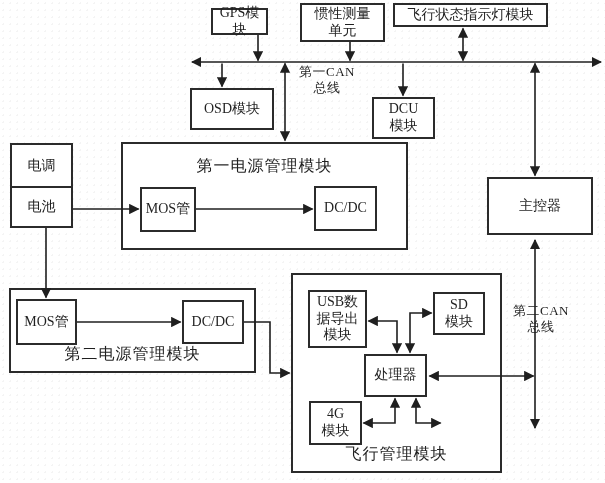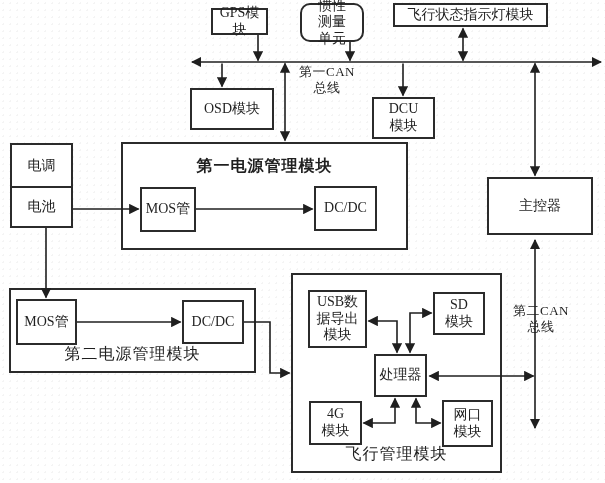--- a/index.html
+++ b/index.html
@@ -32,21 +32,21 @@
     z-index:3;letter-spacing:0.5px;
   }
   svg.wires{position:absolute;left:0;top:0;z-index:2;}
   svg.wires line, svg.wires polyline{stroke:#1f1f1f;stroke-width:1.6;fill:none;}
 </style>
 </head>
 <body>
 
 <div id="stage">
 
-  <div class="module" style="left:121px;top:142px;width:287px;height:108px;font-weight:bold;">
+  <div class="module" style="left:121px;top:142px;width:287px;height:108px;">
     <span class="module-title top">第一电源管理模块</span>
   </div>
 
   <div class="module" style="left:9px;top:288px;width:247px;height:85px;">
     <span class="module-title bottom">第二电源管理模块</span>
   </div>
 
   <div class="module" style="left:291px;top:273px;width:211px;height:200px;">
     <span class="module-title bottom">飞行管理模块</span>
   </div>
@@ -80,21 +80,21 @@
     <polyline points="368.5,321 397,321 397,352.5" marker-start="url(#arr)" marker-end="url(#arr)"></polyline>
     <polyline points="410,352.5 410,313 431.5,313" marker-start="url(#arr)" marker-end="url(#arr)"></polyline>
     <polyline points="395,398.5 395,423 363.5,423" marker-start="url(#arr)" marker-end="url(#arr)"></polyline>
     <polyline points="416,398.5 416,423 440.5,423" marker-start="url(#arr)" marker-end="url(#arr)"></polyline>
   </svg>
 
   <div class="box" style="left:211px;top:8px;width:57px;height:27px;">
     <span>GPS模块</span>
   </div>
 
-  <div class="box" style="left:300px;top:3px;width:64px;height:39px;padding:1px 11px;border-radius:10px;">
+  <div class="box" style="left:300px;top:3px;width:85px;height:39px;padding:1px 11px;">
     <span>惯性测量单元</span>
   </div>
 
   <div class="box" style="left:393px;top:3px;width:155px;height:24px;">
     <span>飞行状态指示灯模块</span>
   </div>
 
   <div class="box narrow" style="left:190px;top:88px;width:84px;height:42px;">
     <span>OSD模块</span>
   </div>
@@ -132,29 +132,26 @@
   </div>
 
   <div class="box" style="left:308px;top:290px;width:59px;height:58px;padding:1px 6px;">
     <span>USB数据导出模块</span>
   </div>
 
   <div class="box narrow" style="left:433px;top:292px;width:52px;height:43px;">
     <span>SD模块</span>
   </div>
 
-  <div class="box" style="left:374px;top:354px;width:53px;height:43px;">
+  <div class="box" style="left:364px;top:354px;width:63px;height:43px;">
     <span>处理器</span>
   </div>
 
   <div class="box narrow" style="left:309px;top:401px;width:53px;height:44px;justify-content:flex-end;">
     <span>4G模块</span>
   </div>
 
-  <div class="box" style="left:442px;top:400px;width:51px;height:47px;padding:1px 8px;">
-    <span>网口模块</span>
-  </div>
 
   <div class="bus-label" style="left:294px;top:64px;width:66px;">第一CAN总线</div>
 
   <div class="bus-label" style="left:508px;top:303px;width:66px;">第二CAN总线</div>
 
 </div>
 
 </body></html>

